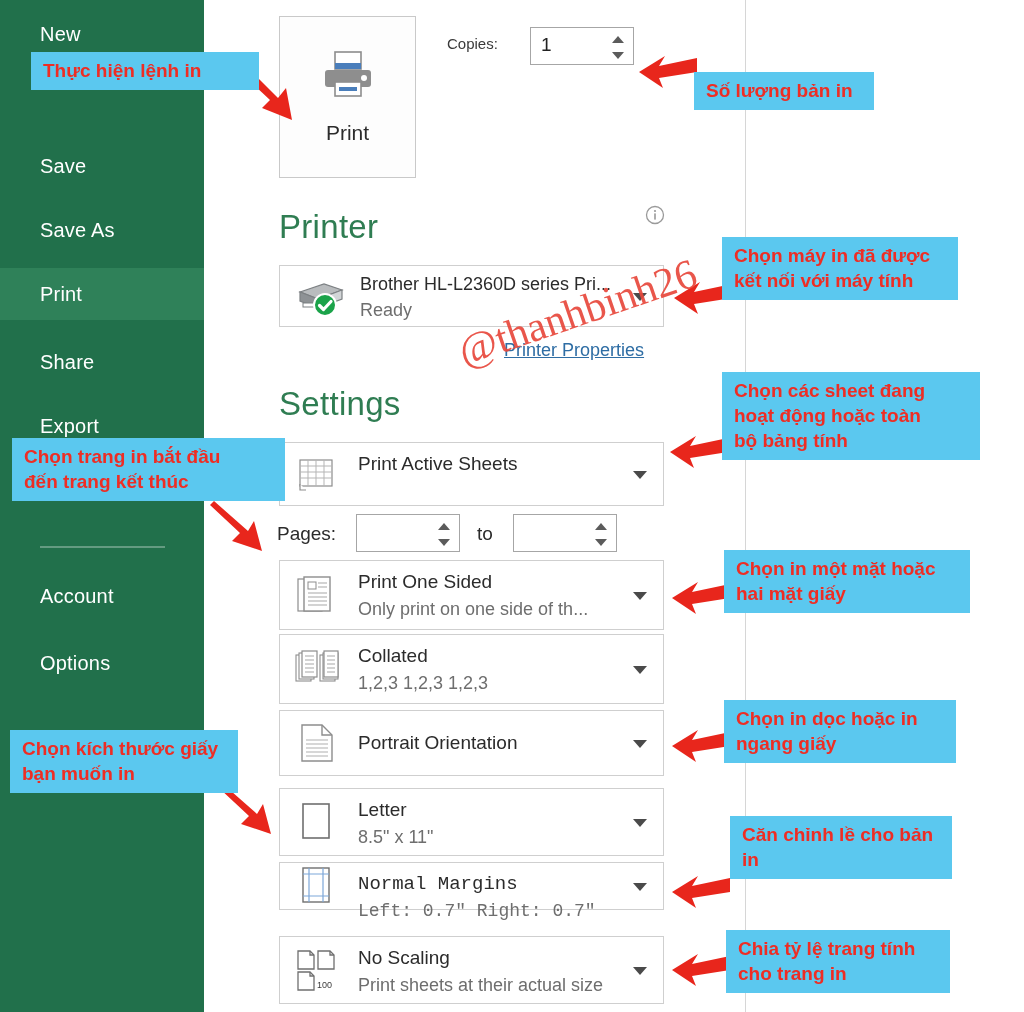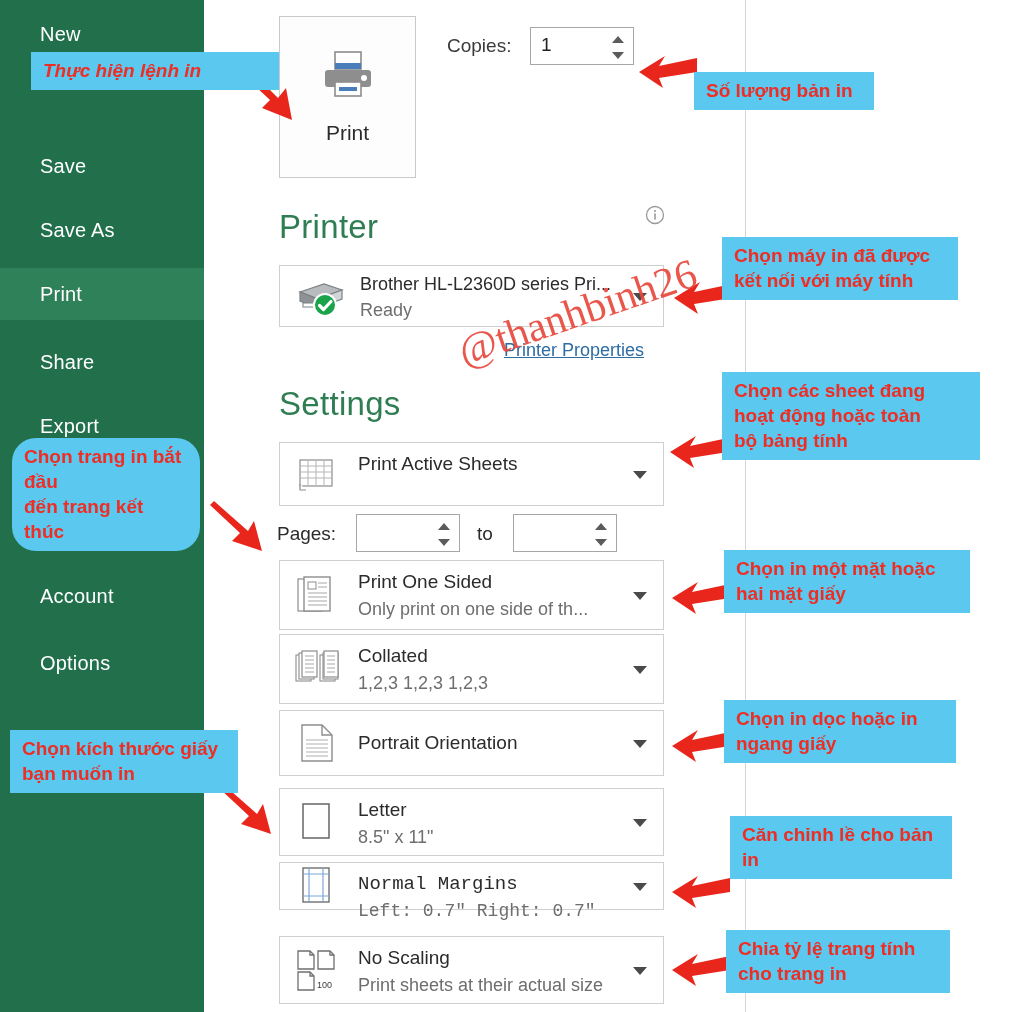--- a/index.html
+++ b/index.html
@@ -76,21 +76,21 @@
   }
   #print-button .pb-label {
     font-size: 21px;
     color: #2b2b2b;
   }
 
   
   #copies-label {
     position: absolute;
     left: 447px; top: 35px;
-    font-size: 19px;
+    font-size: 15px;
     color: #3a3a3a;
   }
   #copies-spinner {
     position: absolute;
     left: 530px; top: 27px;
     width: 104px; height: 38px;
     border: 1px solid #a6a6a6;
     background: #fff;
   }
   #copies-spinner .val {
@@ -508,25 +508,25 @@
       <path d="M60 6 L22 14 L28 4 L2 20 L26 36 L22 26 L60 20 Z" fill="#e8261c"></path>
     </svg>
   </span>
 
   <span class="arrow" style="left:670px; top:950px;">
     <svg width="62" height="44" viewBox="0 0 62 44">
       <path d="M60 6 L22 14 L28 4 L2 20 L26 36 L22 26 L60 20 Z" fill="#e8261c"></path>
     </svg>
   </span>
 
-  <div class="callout" style="left:31px;  top:52px;  width:248px;font-style:italic;">Thực hiện lệnh in</div>
+  <div class="callout" style="left:31px;  top:52px;  width:228px;">Thực hiện lệnh in</div>
   <div class="callout" style="left:694px; top:72px;  width:180px;">Số lượng bản in</div>
   <div class="callout" style="left:722px; top:237px; width:236px;">Chọn máy in đã được
 kết nối với máy tính</div>
-  <div class="callout" style="left:12px;  top:438px; width:188px;border-radius:24px;">Chọn trang in bắt đầu
+  <div class="callout" style="left:12px;  top:438px; width:273px;">Chọn trang in bắt đầu
 đến trang kết thúc</div>
   <div class="callout" style="left:722px; top:372px; width:258px;">Chọn các sheet đang
 hoạt động hoặc toàn
 bộ bảng tính</div>
   <div class="callout" style="left:724px; top:550px; width:246px;">Chọn in một mặt hoặc
 hai mặt giấy</div>
   <div class="callout" style="left:724px; top:700px; width:232px;">Chọn in dọc hoặc in
 ngang giấy</div>
   <div class="callout" style="left:10px;  top:730px; width:228px;">Chọn kích thước giấy
 bạn muốn in</div>

